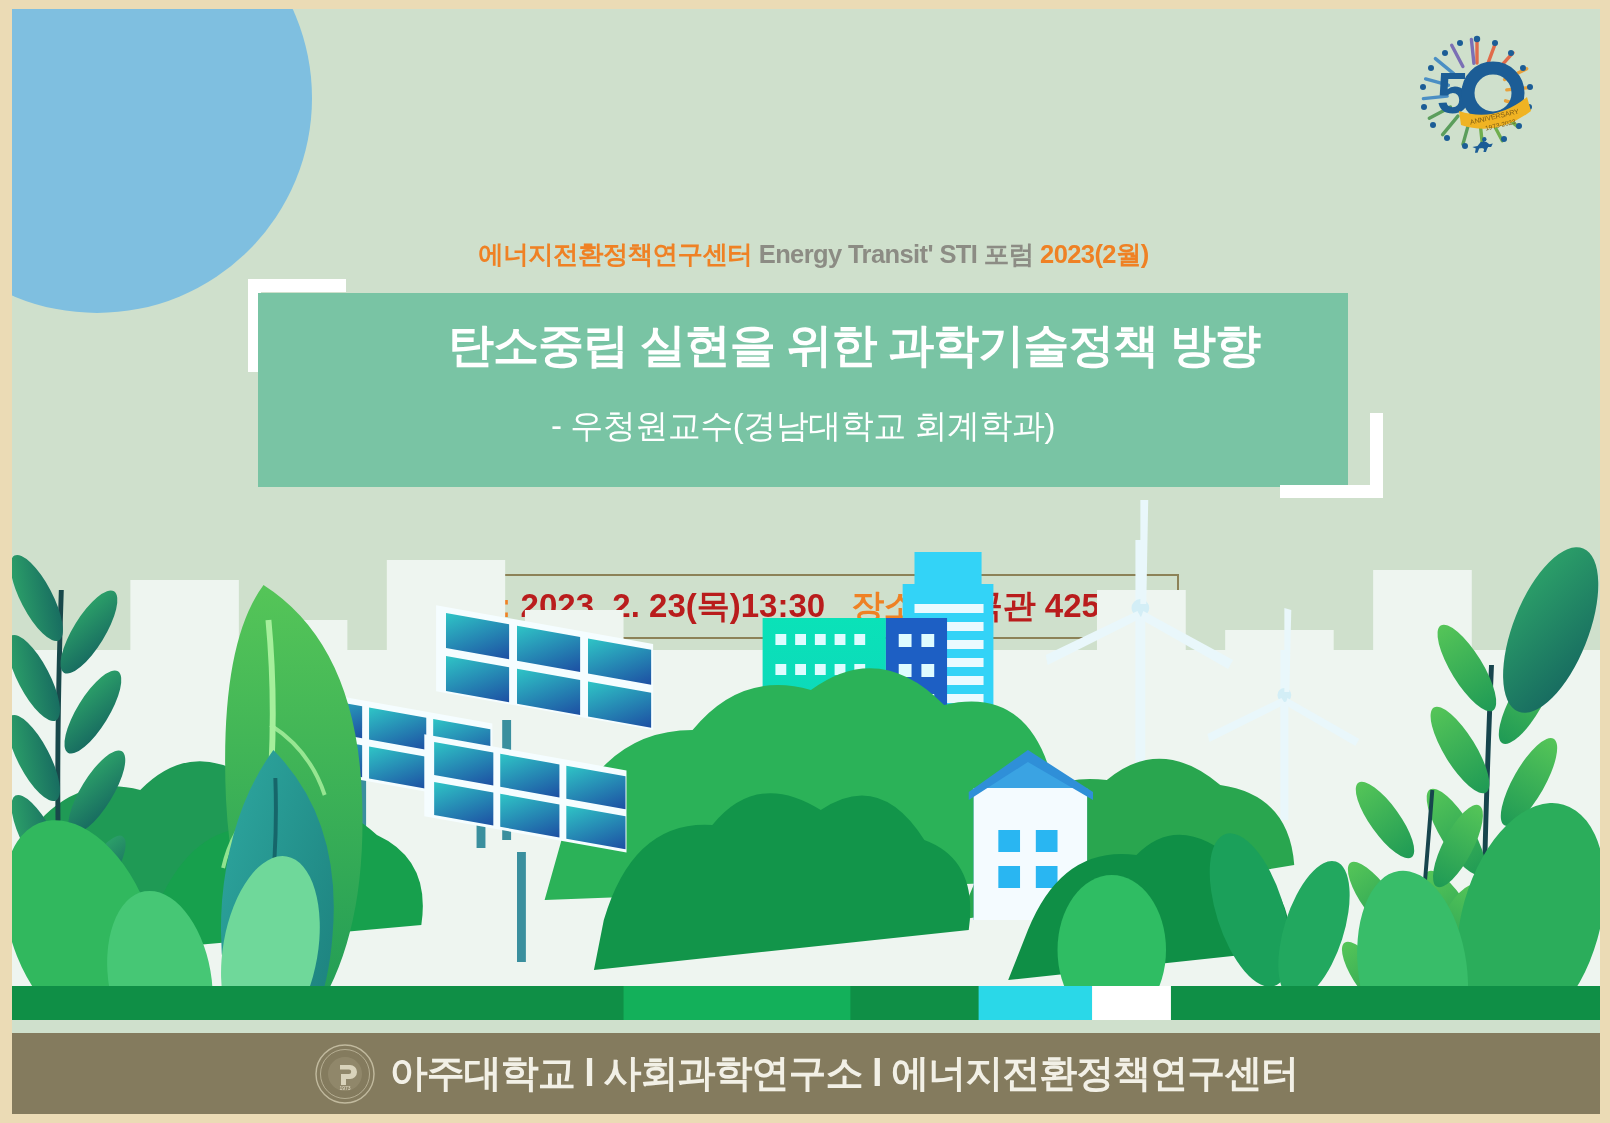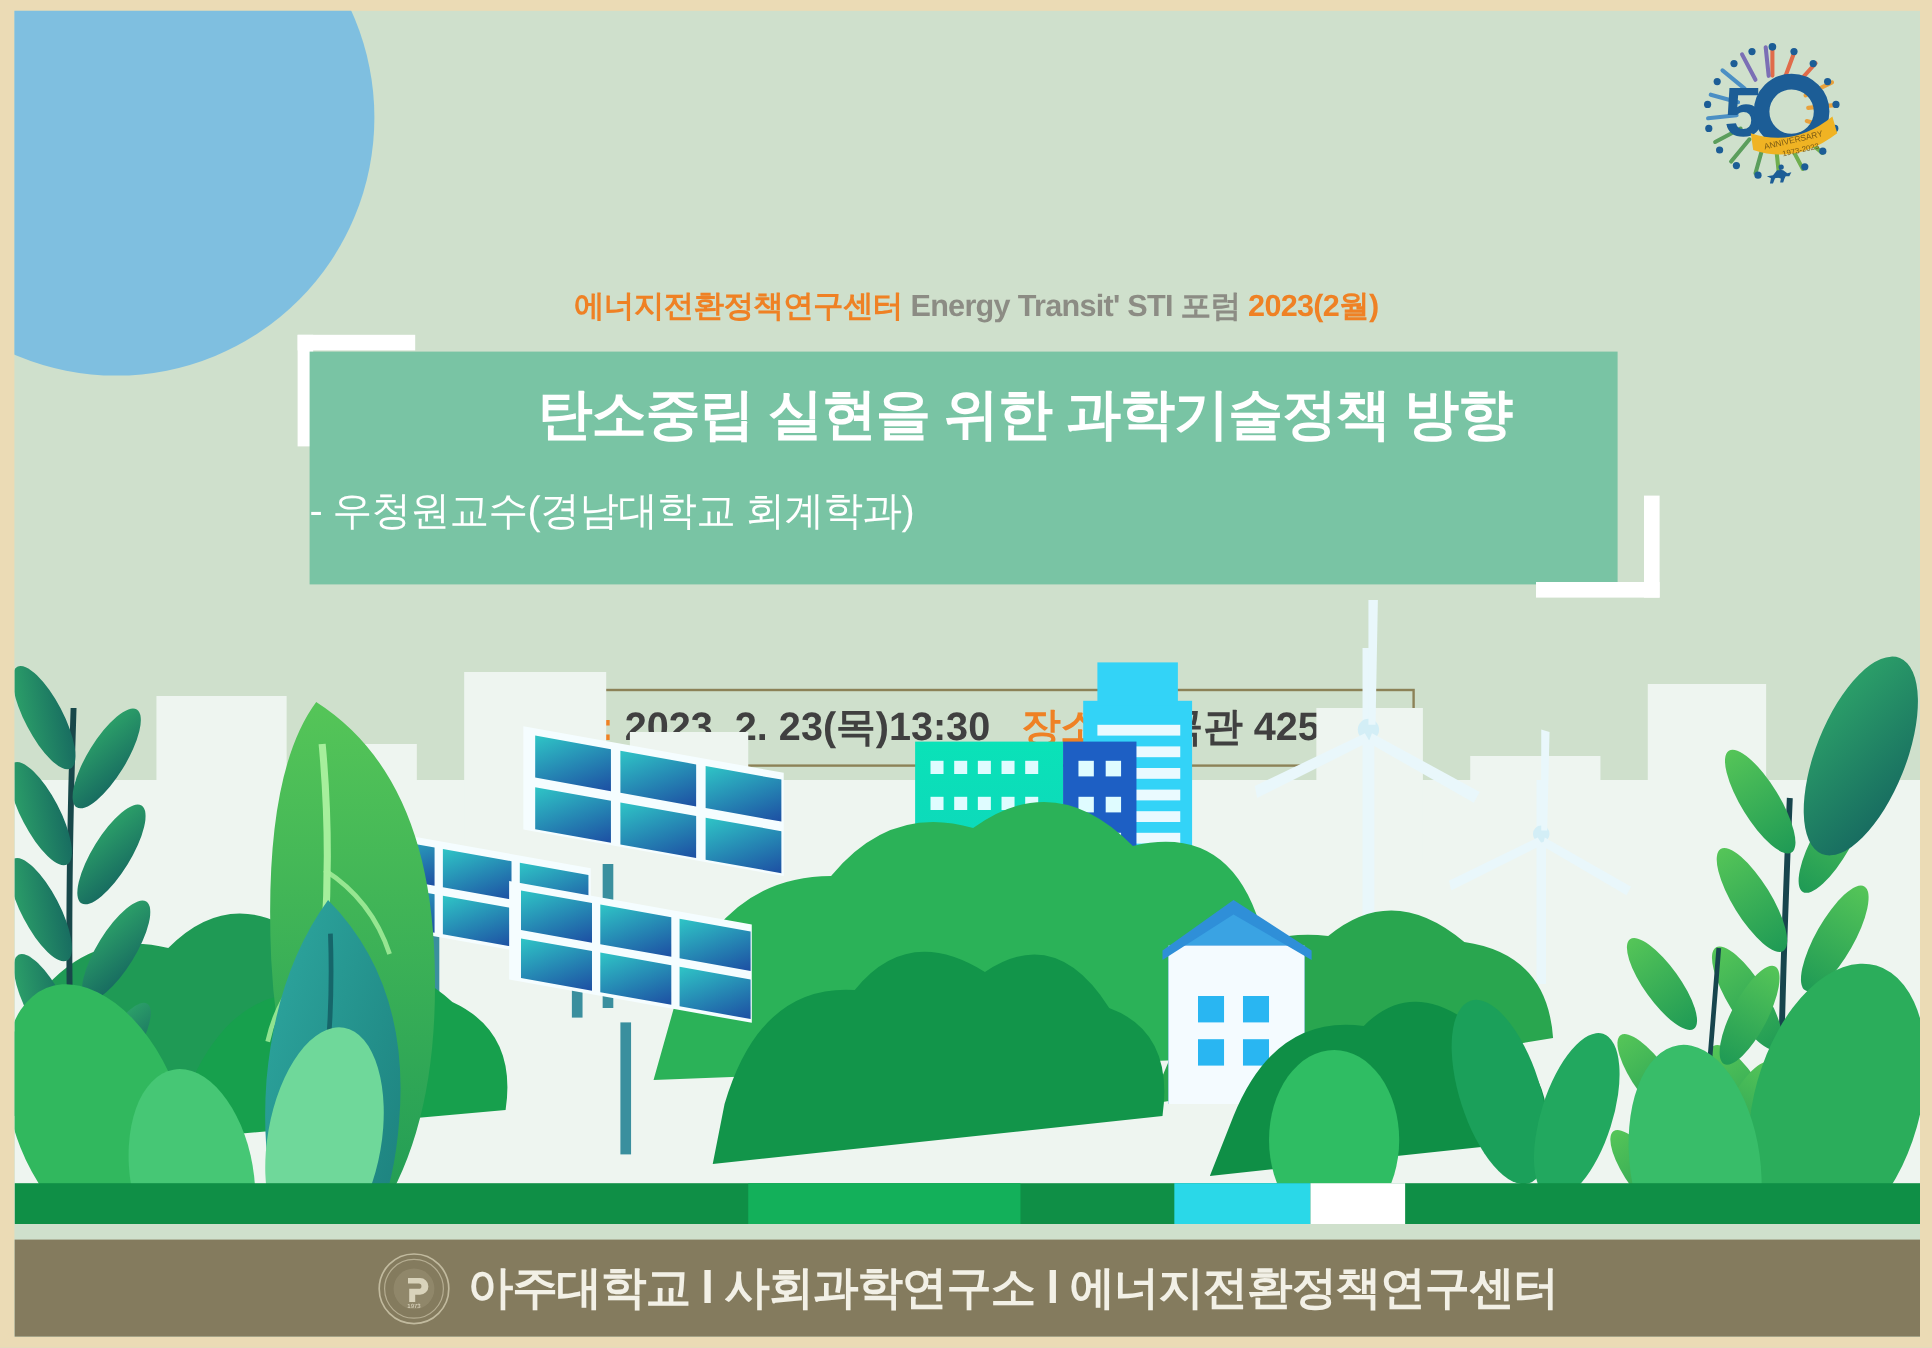--- a/index.html
+++ b/index.html
@@ -50,33 +50,33 @@
   .brk-br-v{position:absolute;left:1122px;top:134px;width:13px;height:85px;background:#fff;}
   .brk-br-h{position:absolute;left:1032px;top:206px;width:103px;height:13px;background:#fff;}
 
   .title-main{
     position:absolute;left:10px;top:36px;width:1192px;
     text-align:center;color:#fff;font-size:46px;font-weight:bold;
     letter-spacing:-1px;white-space:nowrap;
   }
   .title-sub{
     position:absolute;left:10px;top:125px;width:1090px;
-    color:#fff;font-size:33px;font-weight:500;
+    text-align:center;color:#fff;font-size:33px;font-weight:500;
     letter-spacing:-0.5px;white-space:nowrap;
   }
 
   
   .info-box{
     position:absolute;left:377px;top:565px;width:790px;height:65px;
     border:2px solid #8c8257;box-sizing:border-box;
     display:flex;align-items:center;justify-content:center;
     white-space:nowrap;
   }
   .info-box .lab{color:#ef8124;font-weight:bold;font-size:33px;letter-spacing:-0.5px;}
-  .info-box .val{color:#404040;font-weight:bold;font-size:33px;letter-spacing:0px;}
+  .info-box .val{color:#b91c1c;font-weight:bold;font-size:33px;letter-spacing:0px;}
   .info-box .gap{display:inline-block;width:26px;}
 
   
   .illus{position:absolute;left:0;right:0;bottom:94px;height:520px;}
   .illus svg{display:block;width:100%;height:100%;}
 
   
   .footer{
     position:absolute;left:0;right:0;bottom:0;height:81px;
     background:#847b5e;display:flex;align-items:center;justify-content:center;

